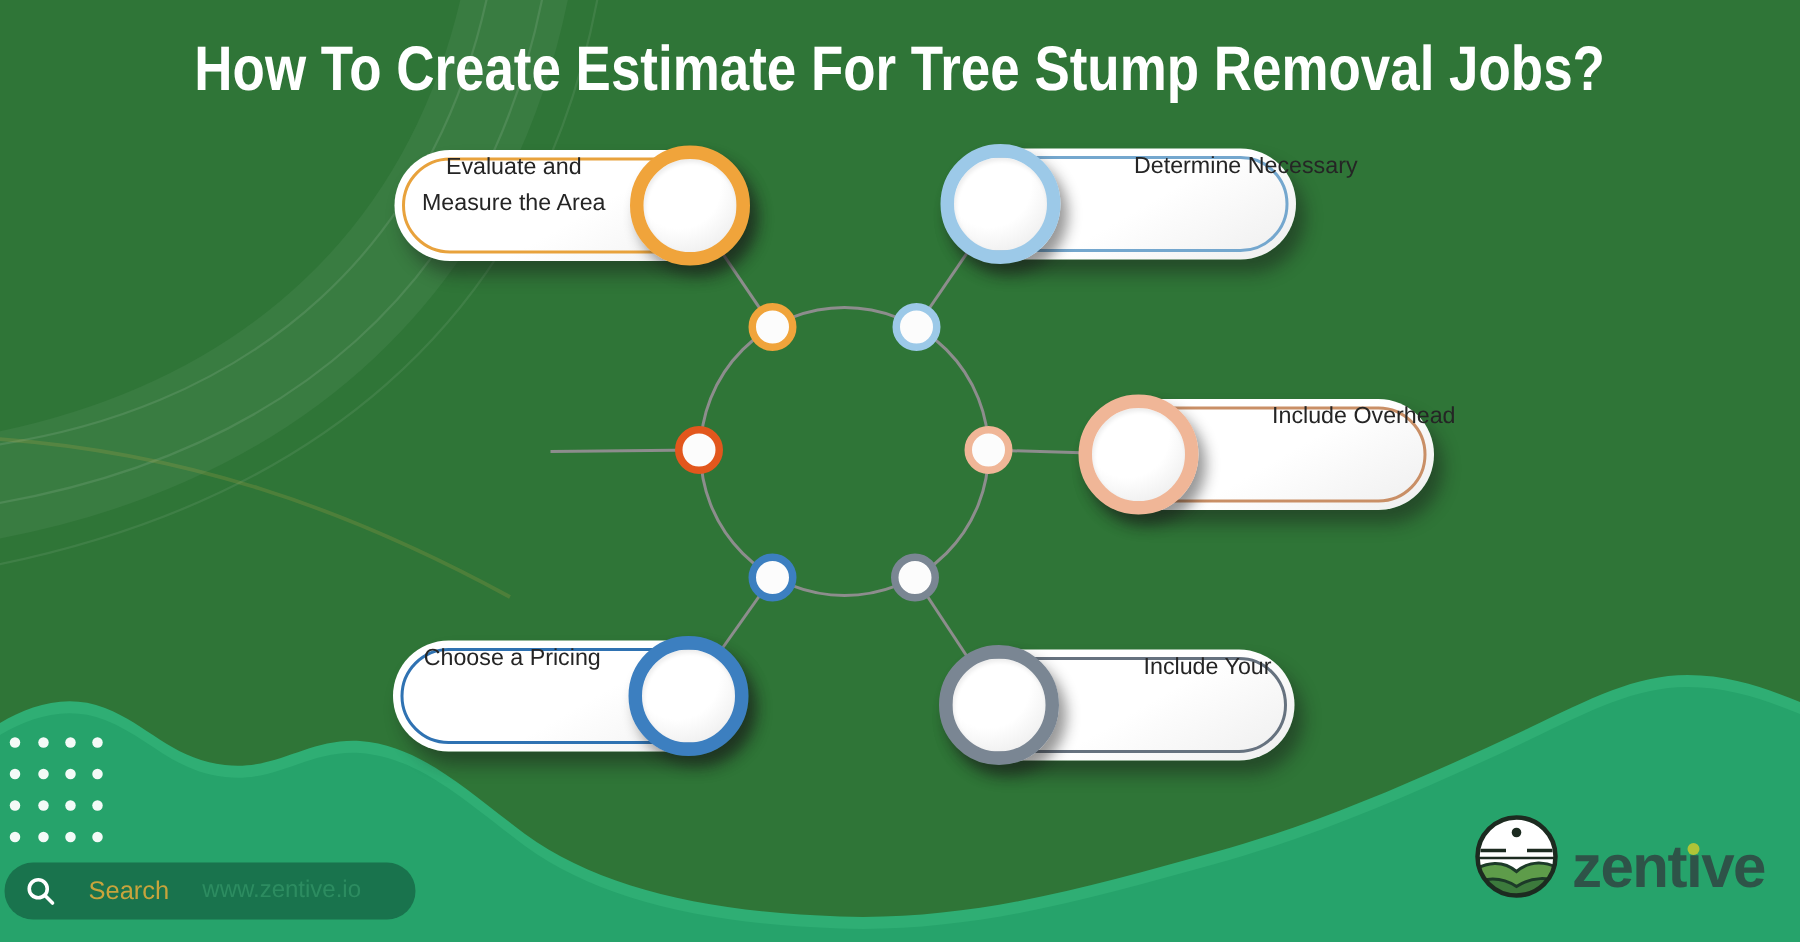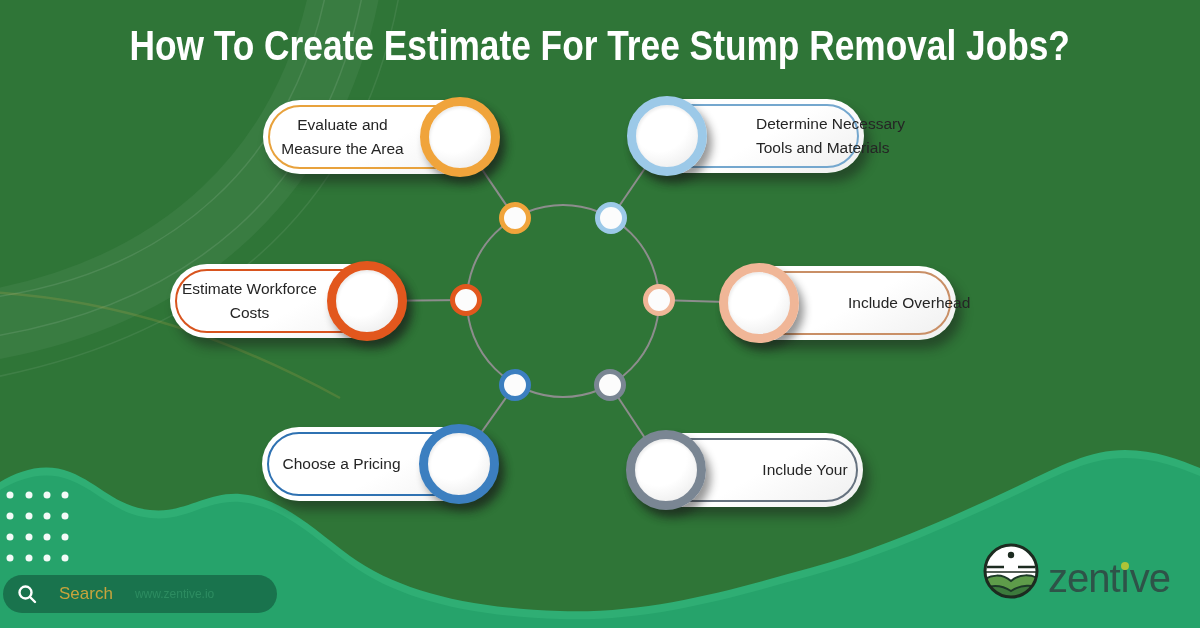--- a/index.html
+++ b/index.html
@@ -32,40 +32,40 @@
   .pill-circle {
     position:absolute; top:-3px; width:80px; height:80px; border-radius:50%;
     border:9px solid var(--accent,#999);
     background:radial-gradient(circle at 38% 30%, #ffffff 48%, #e6e6e6 100%);
     box-shadow:5px 7px 9px rgba(25,25,25,.45), inset 1px 2px 3px rgba(0,0,0,.08);
   }
   .circle-right .pill-circle { right:-2px; }
   .circle-left  .pill-circle { left:-2px; }
   .pill-text {
     position:absolute; top:0; height:100%;
-    display:flex; flex-direction:column; justify-content:center;
+    display:flex; flex-direction:column; justify-content:flex-start;
     text-align:center; color:var(--pill-text,#252525);
     font-size:15.5px; line-height:1.55;
   }
   .pill-text span { white-space:nowrap; }
   .circle-right .pill-text { left:8px;  right:84px; }
   .circle-left  .pill-text { left:84px; right:8px;margin-left:43px; }
 
   
   .search-bar {
     position:absolute; left:3px; top:575px; width:274px; height:38px;
     border-radius:19px; background:rgba(14,70,49,.52);
     display:flex; align-items:center; gap:22px; padding:0 14px;
   }
   .search-label { color:var(--search-label,#C8A43C); font-size:17px; }
-  .search-url   { color:var(--search-url,#2F8F63); font-size:12px; opacity:.9; }
+  .search-url   { color:var(--search-url,#2F8F63); font-size:16px; opacity:.9; }
 
   
   .brand { position:absolute; left:981px; top:541px; display:flex; align-items:center; gap:7px; }
-  .wordmark { font-size:40px; font-weight:normal; letter-spacing:-1px; line-height:1;margin-top:13px; }
+  .wordmark { font-size:40px; font-weight:bold; letter-spacing:-1px; line-height:1;margin-top:13px; }
   .wm-i { position:relative; display:inline-block; }
   .idot {
     position:absolute; left:50%; top:4px; transform:translateX(-50%);
     width:8px; height:8px; border-radius:50%; display:block;
   }
 </style>
 </head>
 <body>
 
 <div class="canvas" style="--bg: #2F7537; --wave: #26A36B; --wave-hi: #2FAE74; --title-color: #FFFFFF; --connector: #8D8D8D; --pill-text: #252525; --search-label: #C8A43C; --search-url: #2F8F63;">
@@ -115,33 +115,24 @@
       <span>Evaluate and</span>
       <span>Measure the Area</span>
     </div>
     <div class="pill-circle"></div>
   </div>
 
   <div class="pill circle-left" style="left: 629px; top: 99px; --accent: #9CC9E8; --ring: #74A7CE;">
     <div class="pill-ring"></div>
     <div class="pill-text">
       <span>Determine Necessary</span>
-      <span>Tools and Materials</span>
-    </div>
-    <div class="pill-circle"></div>
-  </div>
-
-  <div class="pill circle-right" style="left: 170px; top: 264px; --accent: #E2571D; --ring: #D8541E;">
-    <div class="pill-ring"></div>
-    <div class="pill-text">
-      <span>Estimate Workforce</span>
-      <span>Costs</span>
-    </div>
-    <div class="pill-circle"></div>
-  </div>
+    </div>
+    <div class="pill-circle"></div>
+  </div>
+
 
   <div class="pill circle-left" style="left: 721px; top: 266px; --accent: #F0B697; --ring: #C98F66;">
     <div class="pill-ring"></div>
     <div class="pill-text">
       <span>Include Overhead</span>
     </div>
     <div class="pill-circle"></div>
   </div>
 
   <div class="pill circle-right" style="left: 262px; top: 427px; --accent: #3C7FC0; --ring: #2F72B2;">

